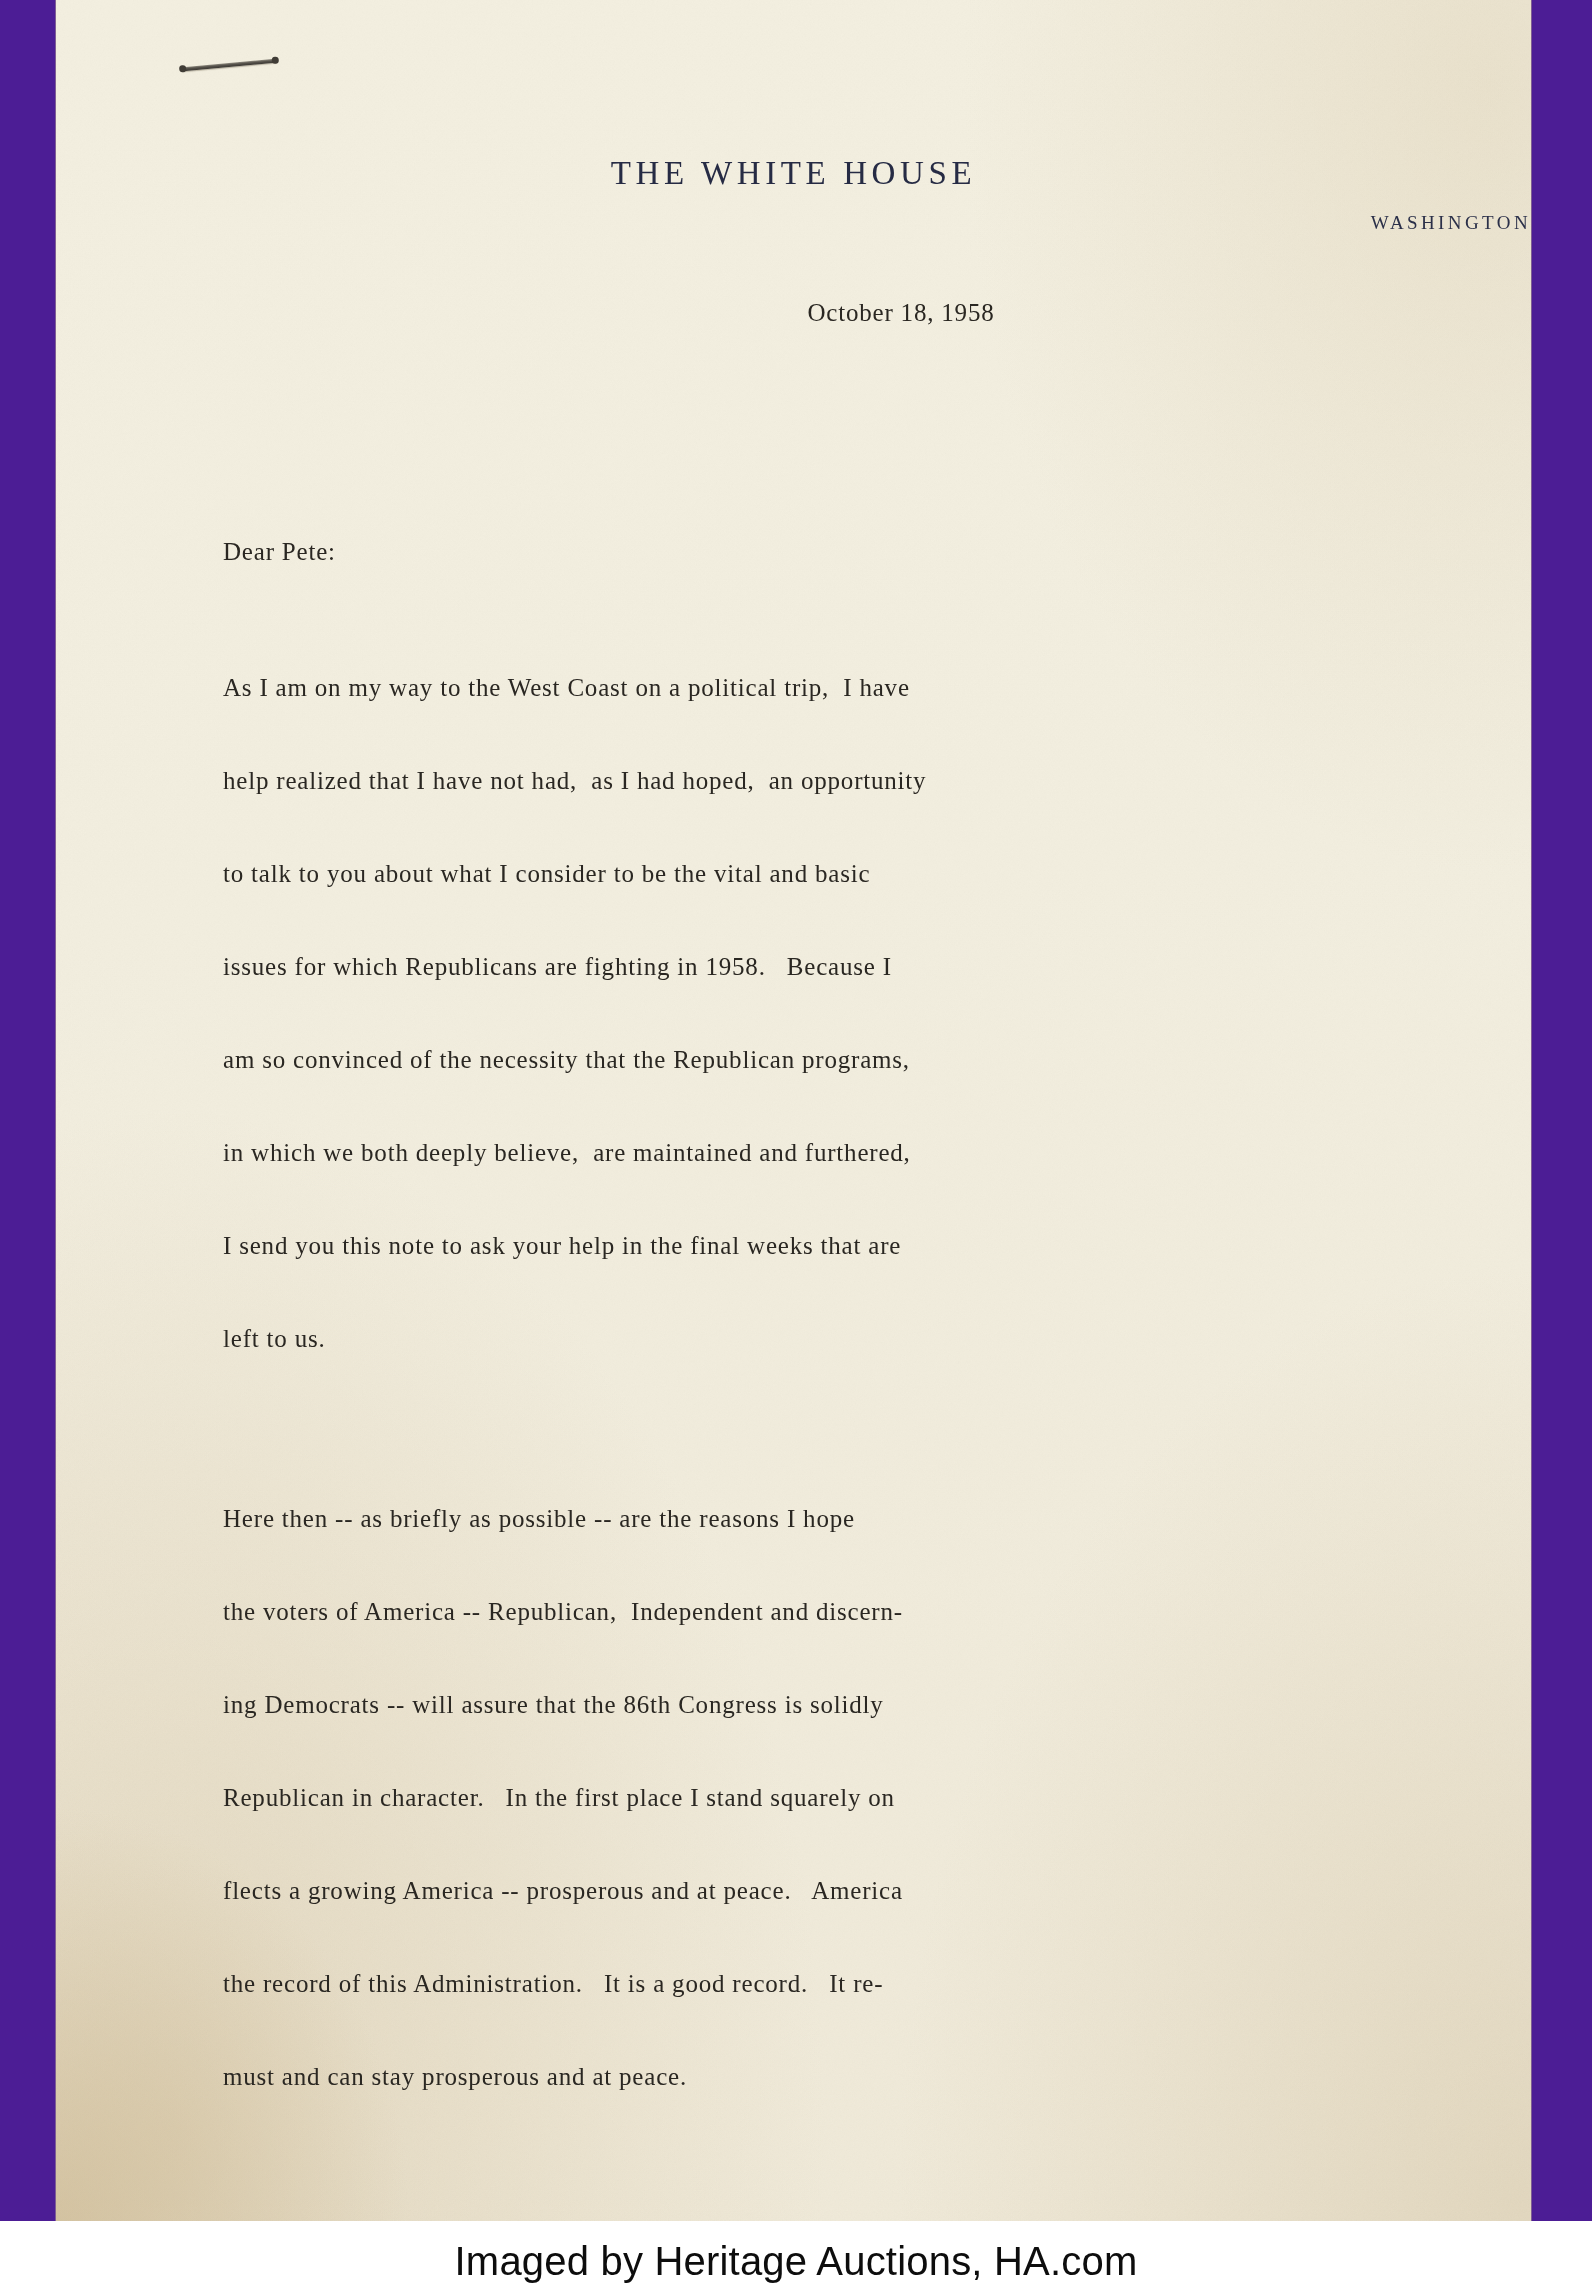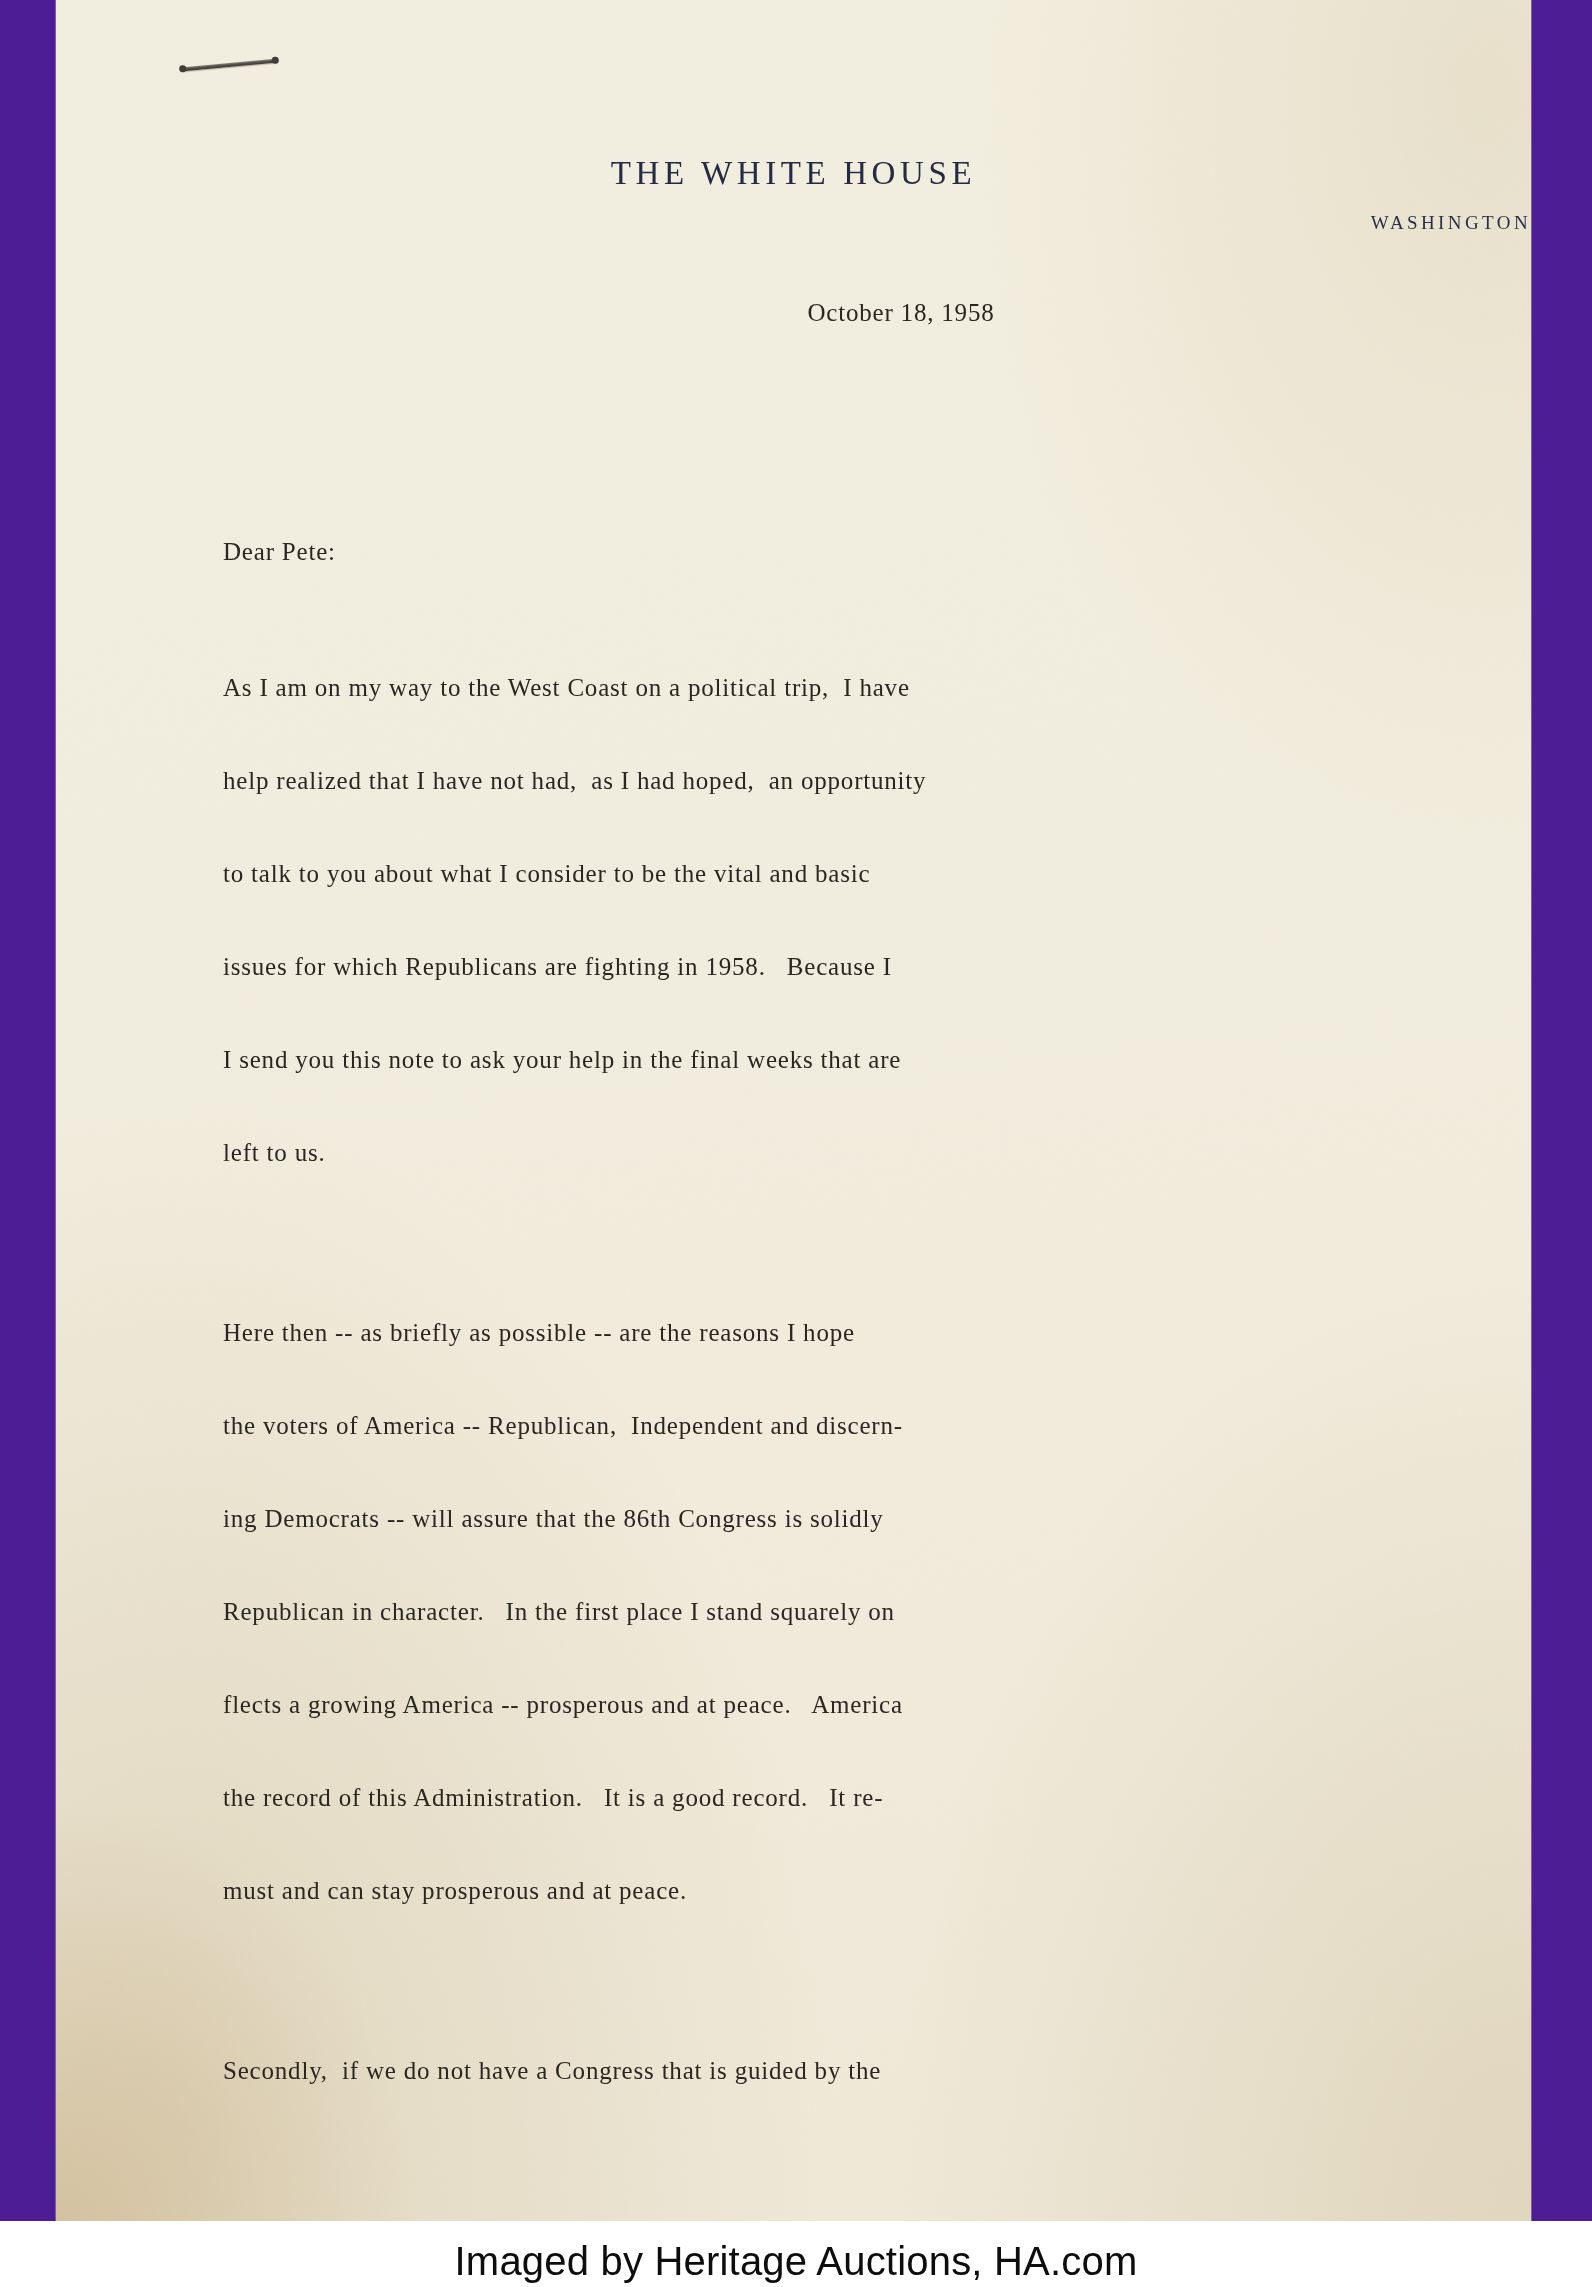--- a/index.html
+++ b/index.html
@@ -210,20 +210,22 @@
 
     <div id="salutation" class="typed">Dear Pete:</div>
 
     <div id="body-block">
 
       <div class="para typed">
         <span class="line">As I am on my way to the West Coast on a political trip,  I have</span>
         <span class="line">help realized that I have not had,  as I had hoped,  an opportunity</span>
         <span class="line">to talk to you about what I consider to be the vital and basic</span>
         <span class="line">issues for which Republicans are fighting in 1958.   Because I</span>
+        <span class="line">am so convinced of the necessity that the Republican programs,</span>
+        <span class="line">in which we both deeply believe,  are maintained and furthered,</span>
         <span class="line">I send you this note to ask your help in the final weeks that are</span>
         <span class="line">left to us.</span>
       </div>
 
       <div class="para typed">
         <span class="line">Here then -- as briefly as possible -- are the reasons I hope</span>
         <span class="line">the voters of America -- Republican,  Independent and discern-</span>
         <span class="line">ing Democrats -- will assure that the 86th Congress is solidly</span>
         <span class="line">Republican in character.   In the first place I stand squarely on</span>
         <span class="line">flects a growing America -- prosperous and at peace.   America</span>

